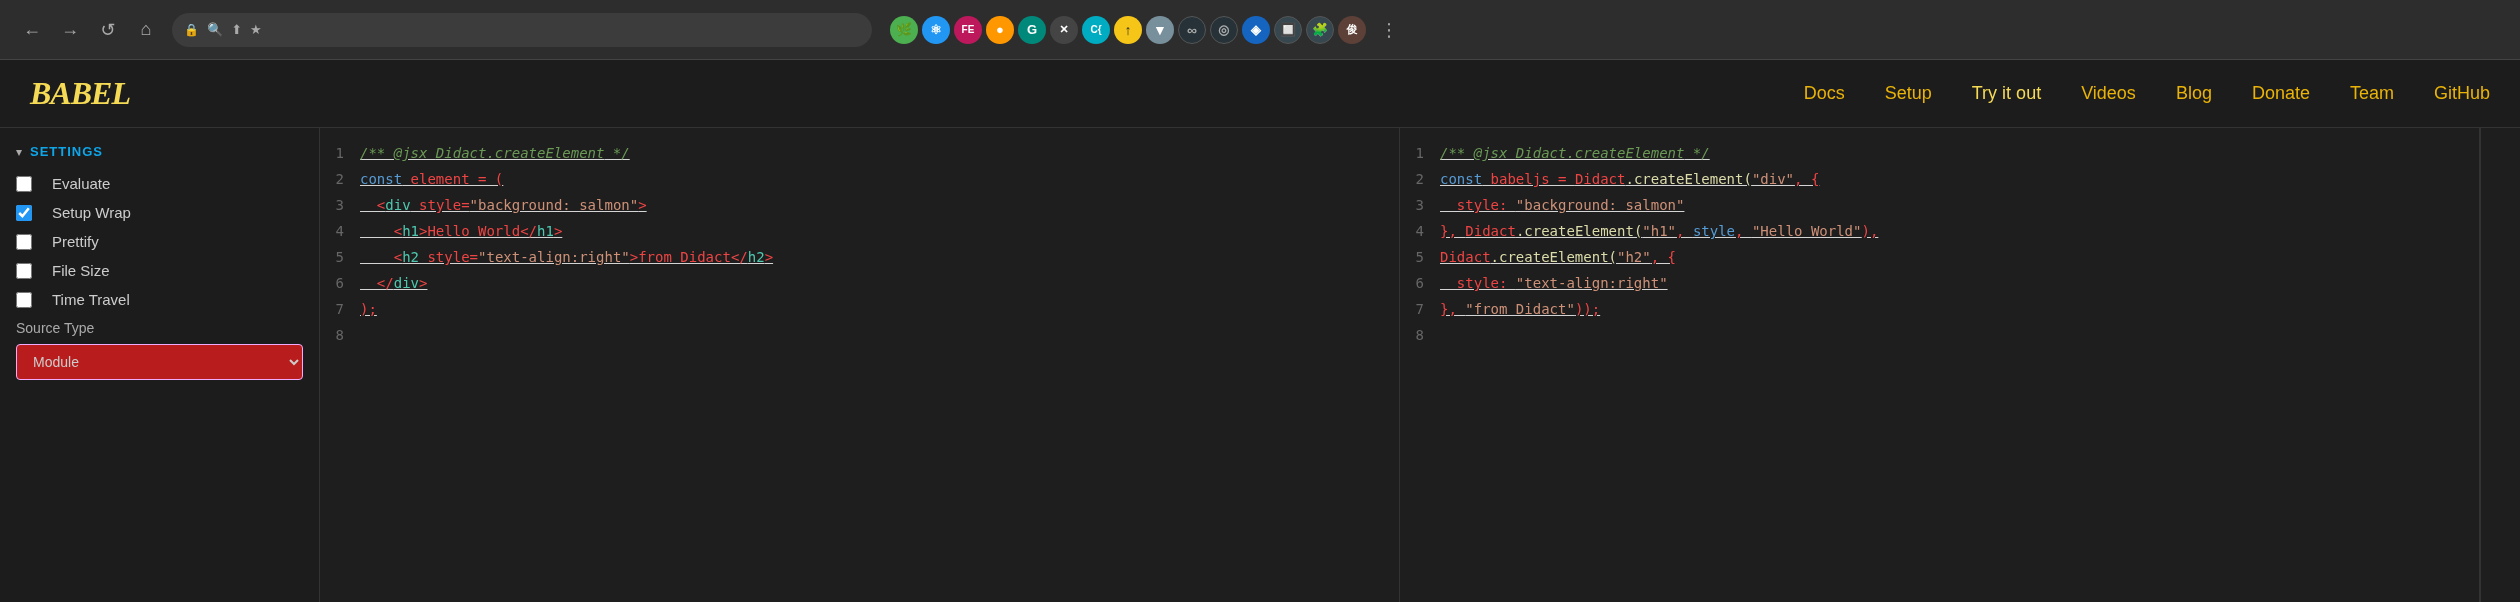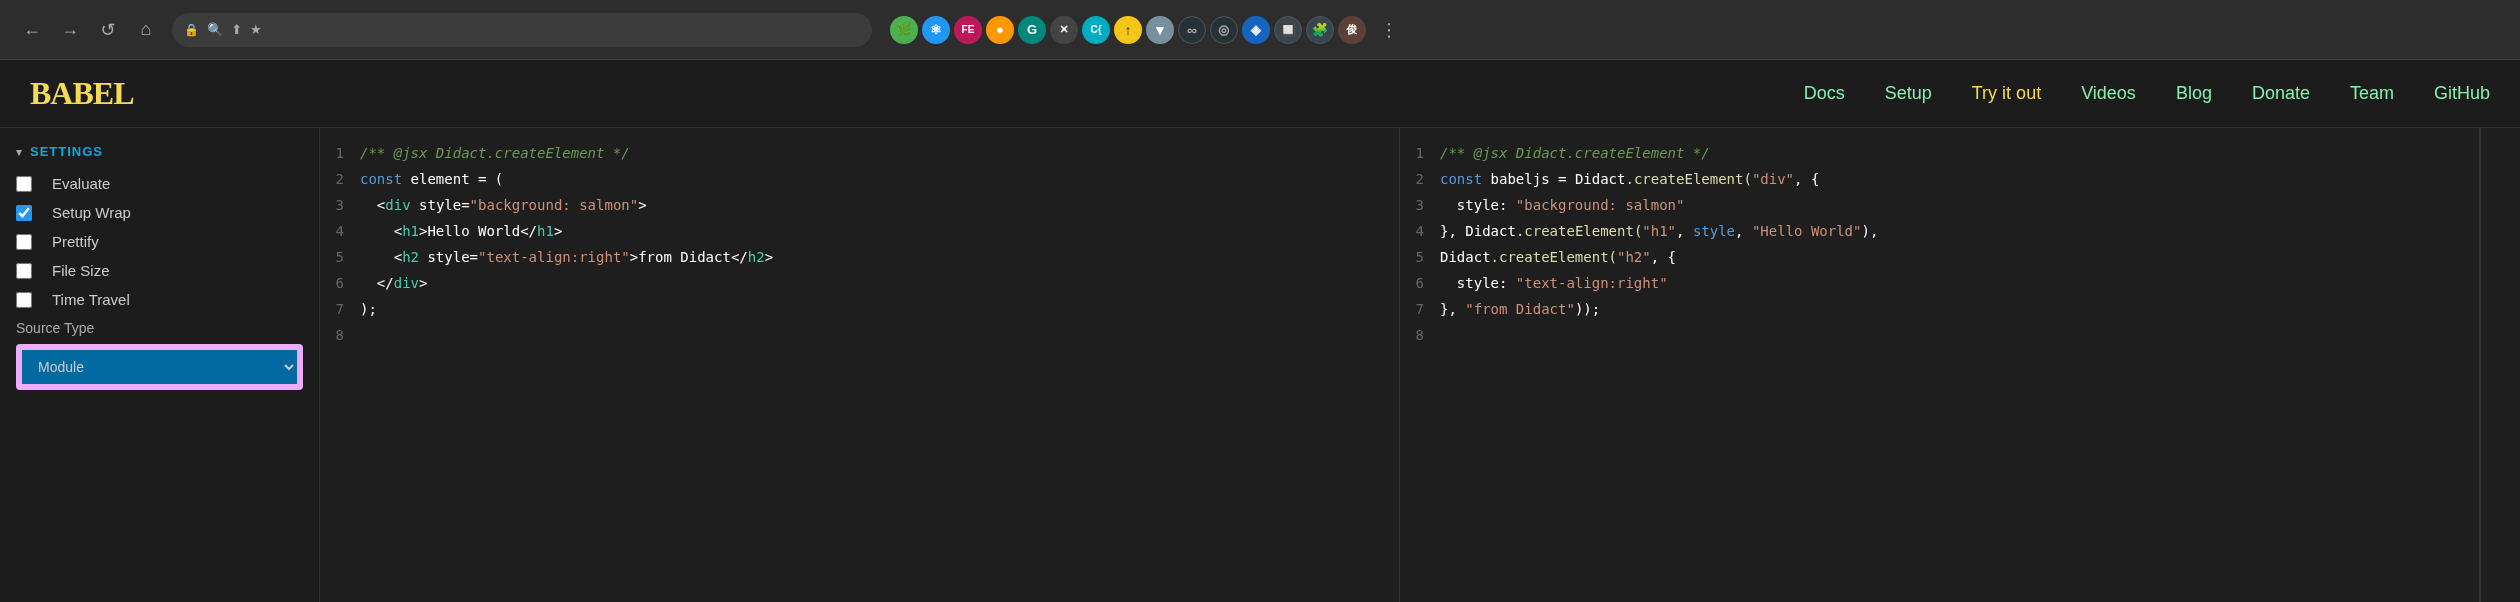--- a/index.html
+++ b/index.html
@@ -114,33 +114,34 @@
       display: flex;
       align-items: center;
       padding: 0 30px;
       border-bottom: 1px solid #333;
     }
 
     .babel-logo {
       color: #f5da55;
       font-size: 32px;
       font-weight: 900;
+      font-style: italic;
       font-family: Georgia, serif;
       margin-right: auto;
       letter-spacing: -1px;
     }
 
     .site-nav {
       display: flex;
       gap: 40px;
       align-items: center;
     }
 
     .nav-link {
-      color: #86efac;
+      color: #eab308;
       text-decoration: none;
       font-size: 18px;
       cursor: pointer;
     }
     .nav-link.active { color: #f5da55; }
 
     
     .page-body {
       display: flex;
       width: 100%;
@@ -197,22 +198,22 @@
 
     .source-type-label {
       color: #aaa;
       font-size: 14px;
       margin-top: 12px;
       margin-bottom: 8px;
     }
 
     .source-type-select {
       width: 100%;
-      background: #0369a1;
-      border: 6px solid #f0abfc;
+      background: #b91c1c;
+      border: 1px solid #f0abfc;
       color: #ccc;
       padding: 8px 12px;
       font-size: 14px;
       border-radius: 4px;
       cursor: pointer;
     }
 
     
     .code-panels {
       display: flex;
@@ -246,30 +247,31 @@
       line-height: 24px;
       user-select: none;
     }
 
     .line-content {
       color: #d4d4d4;
       font-size: 14px;
       font-family: 'Consolas', 'Monaco', monospace;
       line-height: 24px;
       white-space: pre;
+      text-decoration: underline;
     }
 
     
     .c-comment { color: #6a9955; font-style: italic; }
     .c-keyword { color: #569cd6; }
     .c-string { color: #ce9178; }
     .c-tag { color: #4ec9b0; }
     .c-attr-val { color: #ce9178; }
     .c-method { color: #dcdcaa; }
-    .c-plain { color: #ffffff; }
+    .c-plain { color: #ef4444; }
     .c-null { color: #569cd6; }
 
     .right-panel-scroll {
       width: 40px;
       background: #1e1e1e;
       border-left: 1px solid #333;
       display: flex;
       flex-direction: column;
       align-items: center;
       padding-top: 8px;

